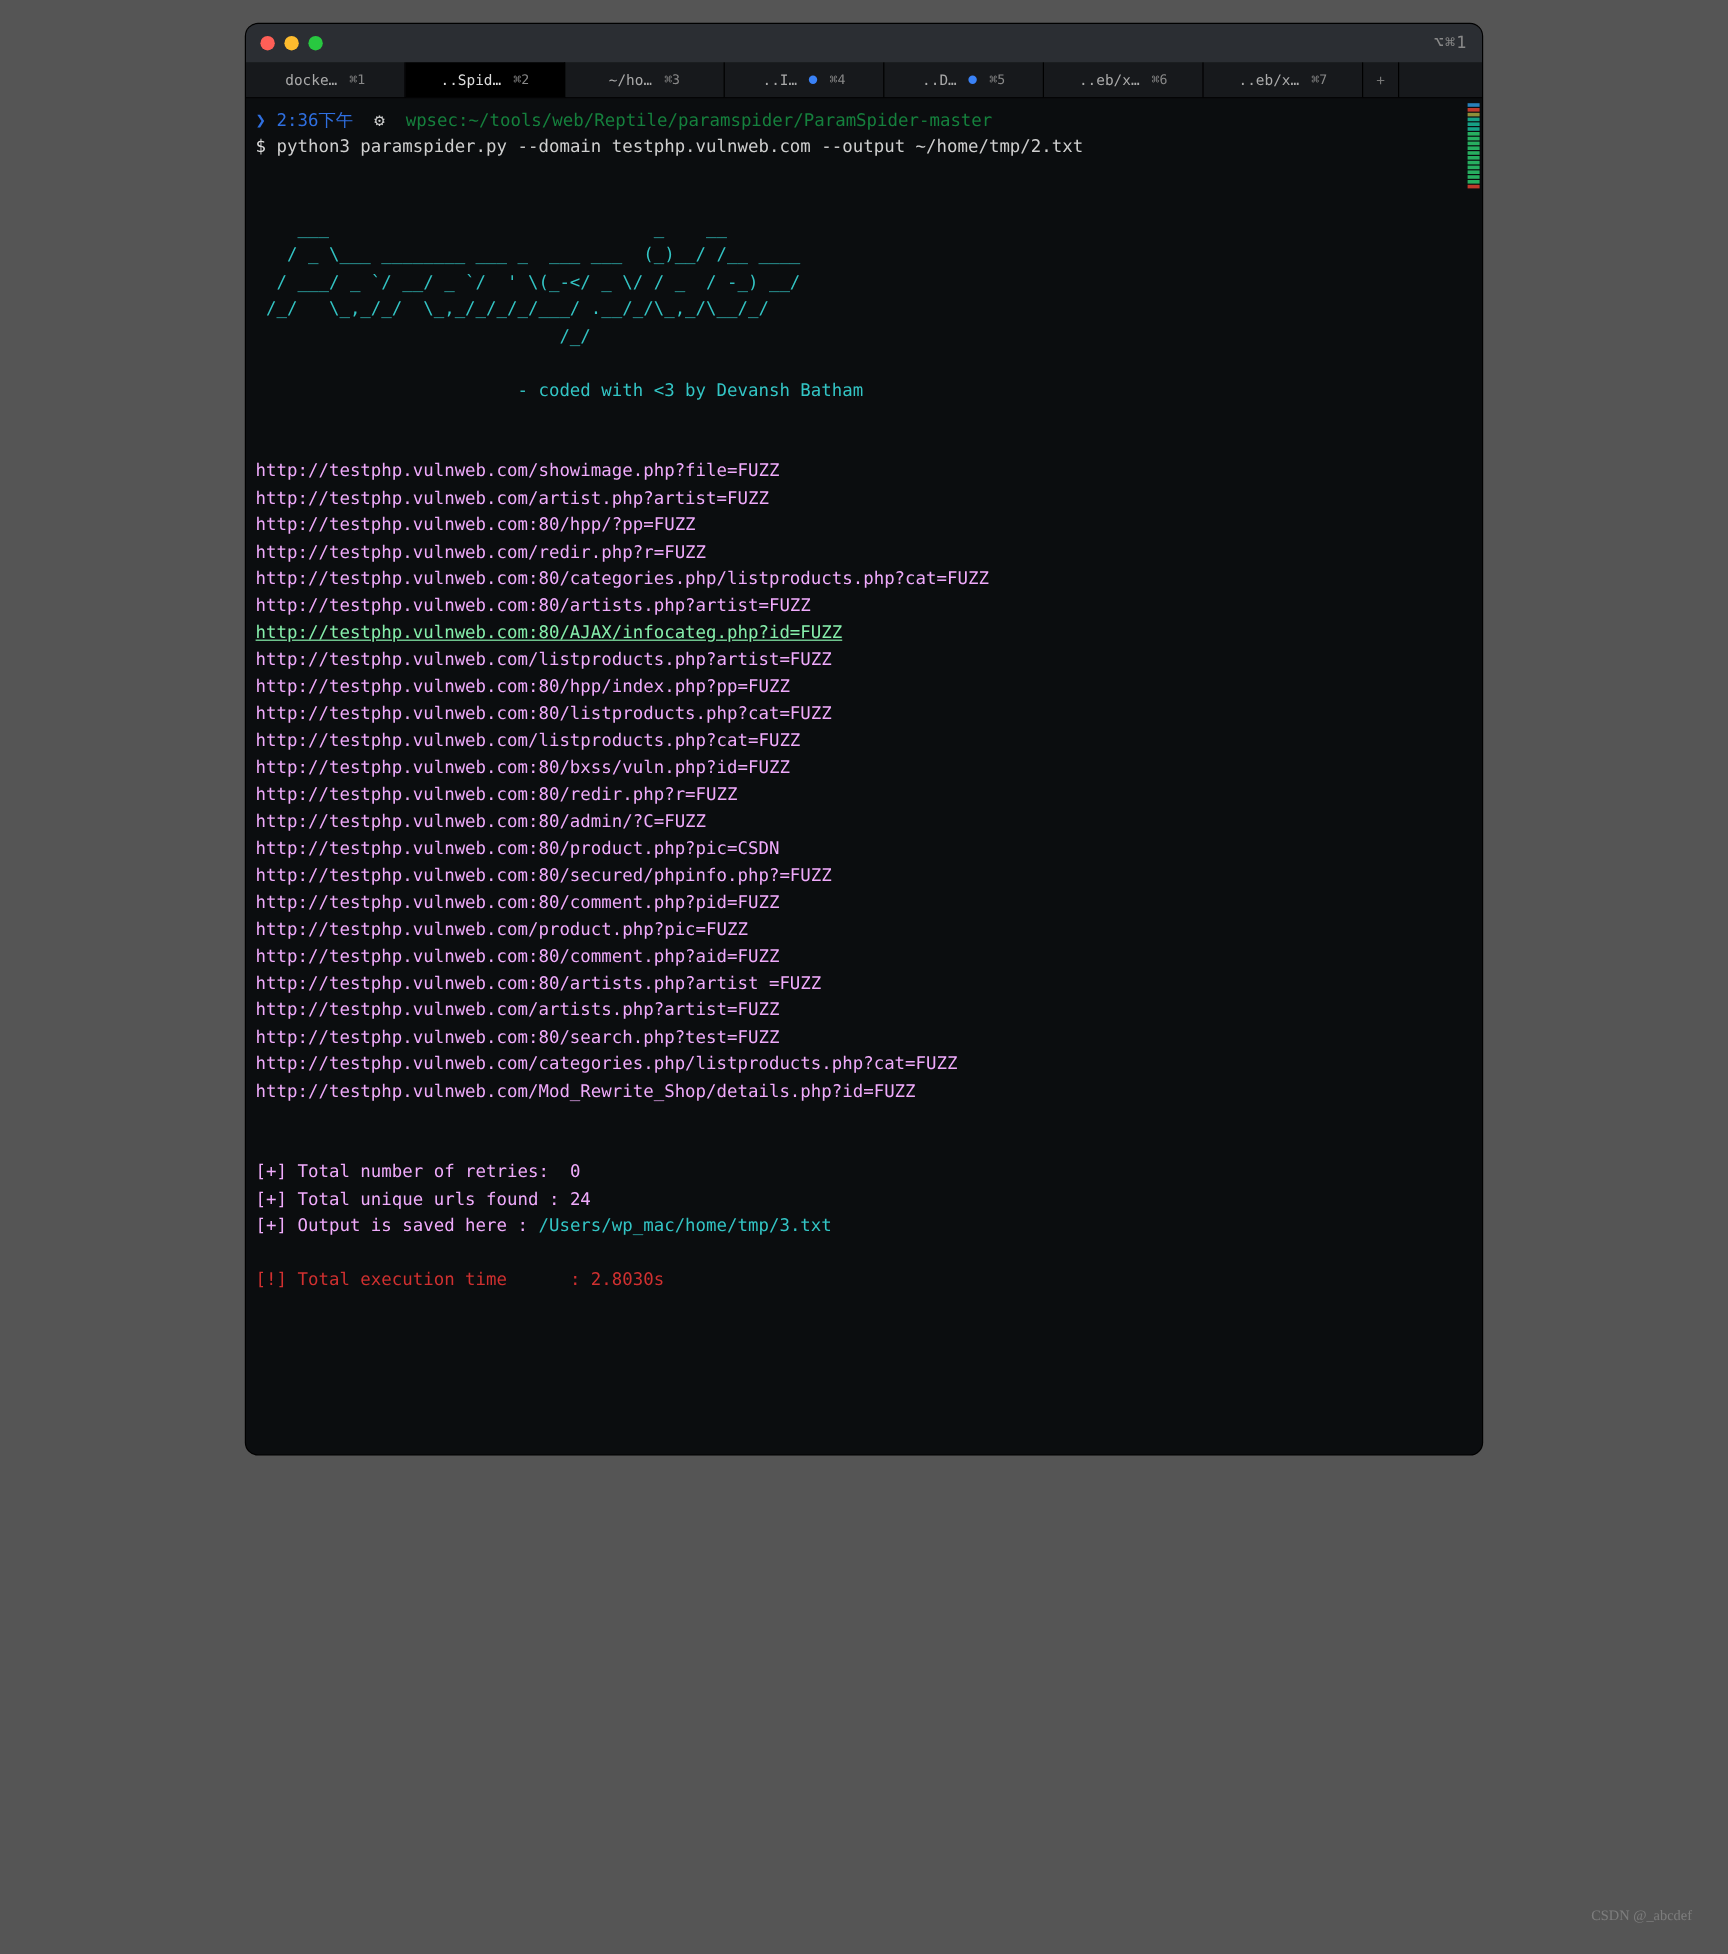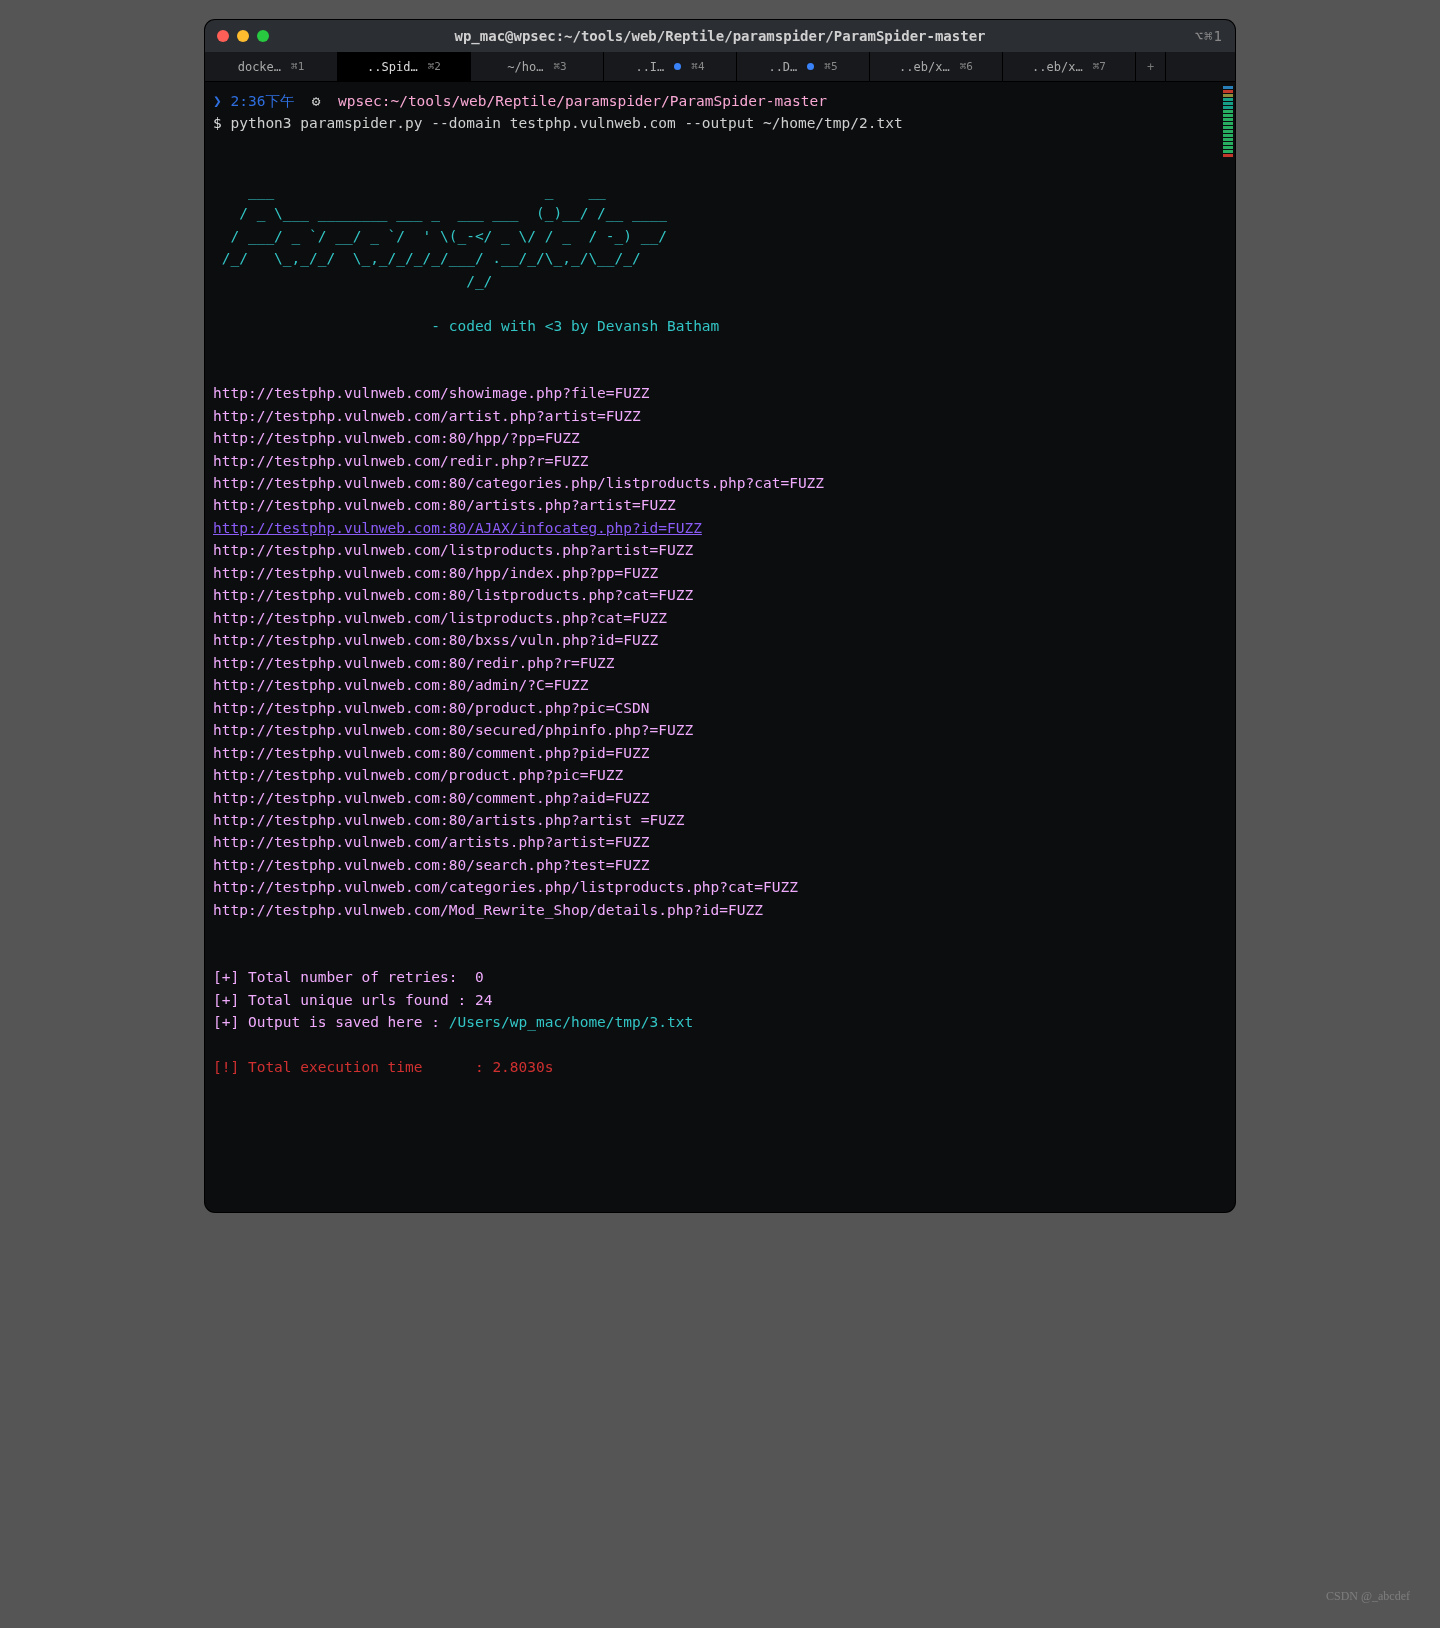--- a/index.html
+++ b/index.html
@@ -60,44 +60,43 @@
     min-height:1130px;
   }
   .minimap{
     position:absolute; right:2px; top:0; width:10px; height:100%;
     display:flex; flex-direction:column; gap:1px; padding-top:4px;
   }
   .minimap span{display:block;width:100%;height:3px;}
   .mm-r{background:#c0392b;} .mm-g{background:#27ae60;} .mm-b{background:#2980b9;}
   .mm-c{background:#16a085;} .mm-y{background:#8e8e3a;}
   .blue   { color:#2f6fe0; }
-  .red    { color:#f9a8d4; }
+  .red    { color:#15803d; }
   .green  { color:#f0abfc; }
   .cyan   { color:#33c5c5; }
   .grey   { color:#cfcfcf; }
   .exec-red { color:#d03030; }
-  .link { color:#8b5cf6; text-decoration:underline; }
+  .link { color:#86efac; text-decoration:underline; }
   .ascii { color:#33c5c5; }
   .prompt-sym{color:#ddd;}
   .watermark{
     position:fixed; right:30px; bottom:24px; color:rgba(200,200,200,.35);
     font-size:12px; font-family:Liberation Serif, serif;
   }
 </style>
 </head>
 <body>
 
 <div class="window">
   <div class="titlebar">
     <div class="traffic">
       <div class="dot red"></div>
       <div class="dot yellow"></div>
       <div class="dot green"></div>
     </div>
-    <div class="title">wp_mac@wpsec:~/tools/web/Reptile/paramspider/ParamSpider-master</div>
     <div class="right">⌥⌘1</div>
   </div>
 
   <div class="tabbar" id="tabbar">
       <div class="tab">
         <span class="lbl">docke…</span>
         <span class="sc">⌘1</span>
       </div>
       <div class="tab active">
         <span class="lbl">..Spid…</span>

